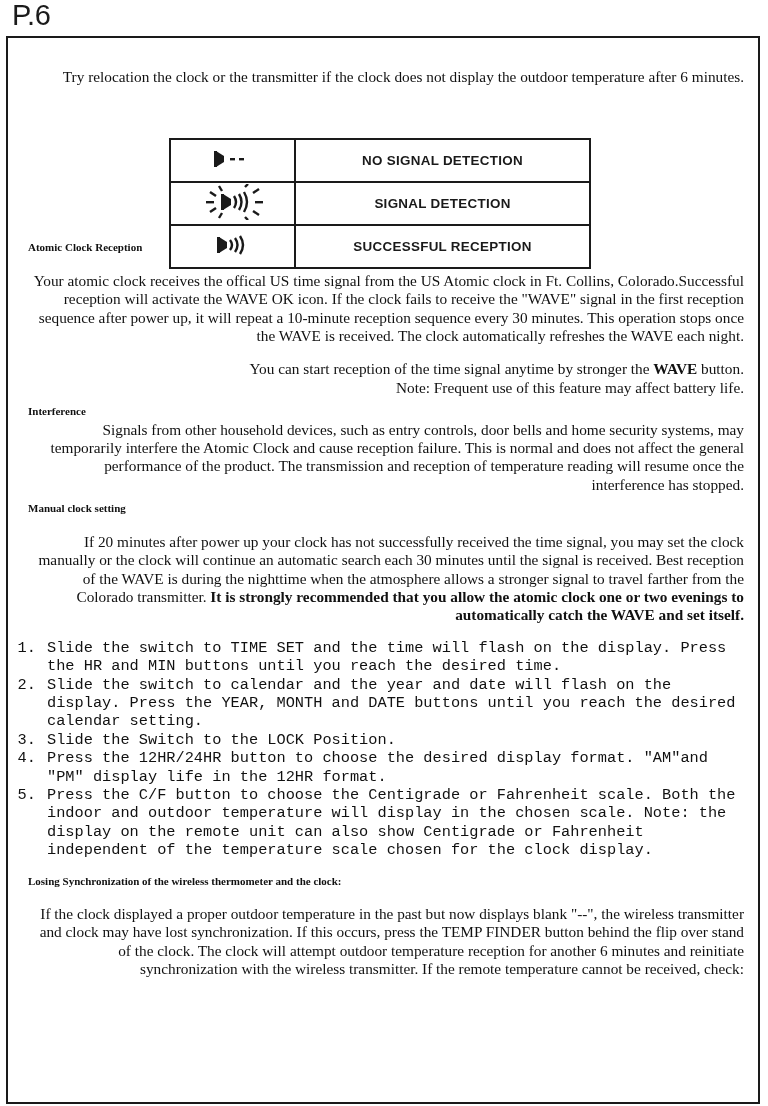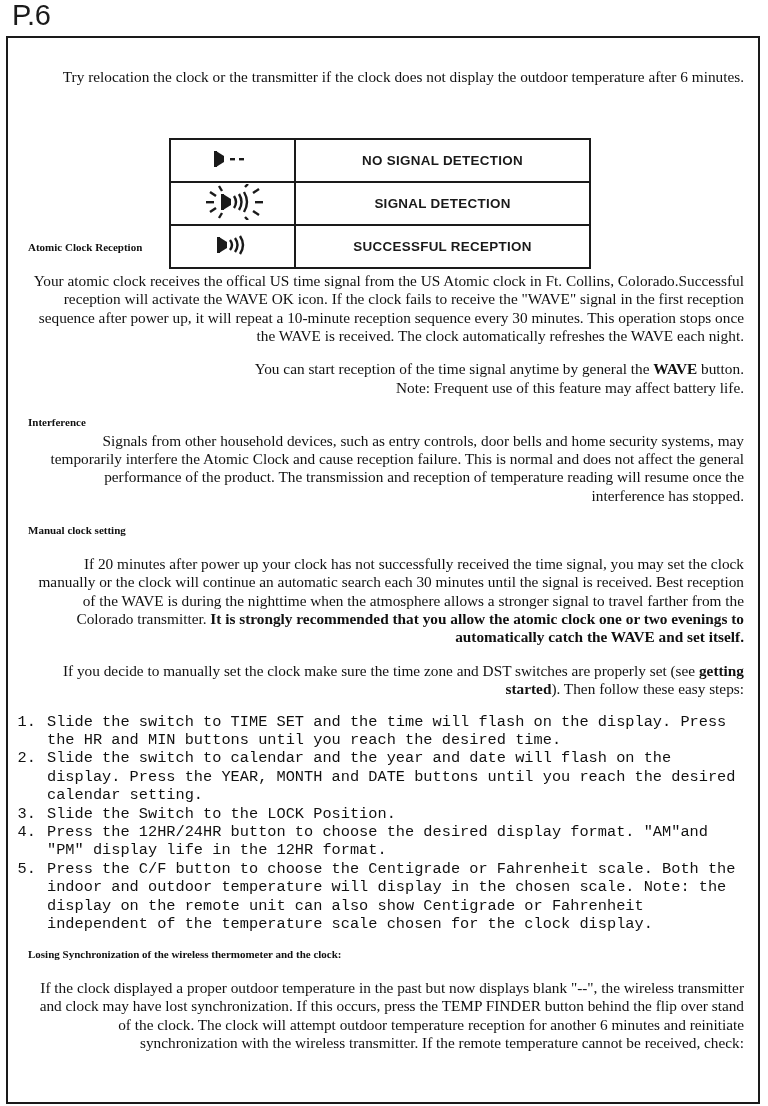--- a/index.html
+++ b/index.html
@@ -53,21 +53,21 @@
     text-align: right;
   }
   p.gap-before { margin-top: 15px; }
 
   h2.heading {
     margin: 0;
     font-size: 11px;
     font-weight: bold;
     line-height: 18.4px;
   }
-  h2.heading.spaced { margin-top: 16px; }
+  h2.heading.spaced { margin-top: 5px; }
 
   b { font-weight: bold; }
 
   
   .signal-table {
     position: absolute;
     left: 169px;
     top: 138px;
     width: 422px;
     border-collapse: collapse;
@@ -119,30 +119,29 @@
 
 <div class="content">
 
   <p class="body">Try relocation the clock or the transmitter if the clock does not display the outdoor temperature after 6 minutes.</p>
 
   <div style="height:152px;"></div>
 
   <h2 class="heading">Atomic Clock Reception</h2>
   <p class="body gap-before">Your atomic clock receives the offical US time signal from the US Atomic clock in Ft. Collins, Colorado.Successful reception will activate the WAVE OK icon. If the clock fails to receive the "WAVE" signal in the first reception sequence after power up, it will repeat a 10-minute reception sequence every 30 minutes. This operation stops once the  WAVE is received. The clock automatically refreshes the WAVE each night.</p>
 
-  <p class="body gap-before"><span>You can start reception of the time signal anytime by general the </span><b>WAVE</b><span> button.</span></p>
+  <p class="body gap-before"><span>You can start reception of the time signal anytime by stronger the </span><b>WAVE</b><span> button.</span></p>
   <p class="body">Note: Frequent use of this feature may affect battery life.</p>
 
   <h2 class="heading spaced">Interference</h2>
   <p class="body">Signals from other household devices, such as entry controls, door bells and home security systems, may temporarily interfere the Atomic Clock and cause reception failure. This is normal and does not affect the general performance of the product. The transmission and reception of temperature reading will resume once the interference has stopped.</p>
 
   <h2 class="heading spaced">Manual clock setting</h2>
   <p class="body gap-before"><span>If 20 minutes after power up your clock has not successfully received the time signal, you may set the clock manually or the clock will continue an automatic search each 30 minutes until the signal is received. Best reception of the WAVE is during the nighttime when the atmosphere allows a stronger signal to travel farther from the Colorado transmitter. </span><b>It is strongly recommended that you allow the atomic clock one or two evenings to automatically catch the WAVE and set itself.</b></p>
 
-  <p class="body gap-before"><span>If you decide to manually set the clock make sure the time zone and DST switches are properly set (see </span><b>getting started</b><span>). Then follow these easy steps:</span></p>
 
   <ol class="steps">
     <li>Slide the switch to TIME SET and the time will flash on the display. Press the HR and MIN buttons until you reach the desired time.</li>
     <li>Slide the switch to calendar and the year and date will flash on the display. Press the YEAR, MONTH and DATE buttons until you reach the desired calendar setting.</li>
     <li>Slide the Switch to the LOCK Position.</li>
     <li>Press the 12HR/24HR button to choose the desired display format. "AM"and "PM" display life in the 12HR format.</li>
     <li>Press the C/F button to choose the Centigrade or Fahrenheit scale. Both the indoor and outdoor temperature will display in the chosen scale. Note: the display on the remote unit can also show Centigrade or Fahrenheit independent of the temperature scale chosen for the clock display.</li>
   </ol>
 
   <h2 class="heading" style="margin-top:12px;">Losing Synchronization of the wireless thermometer and the clock:</h2>

